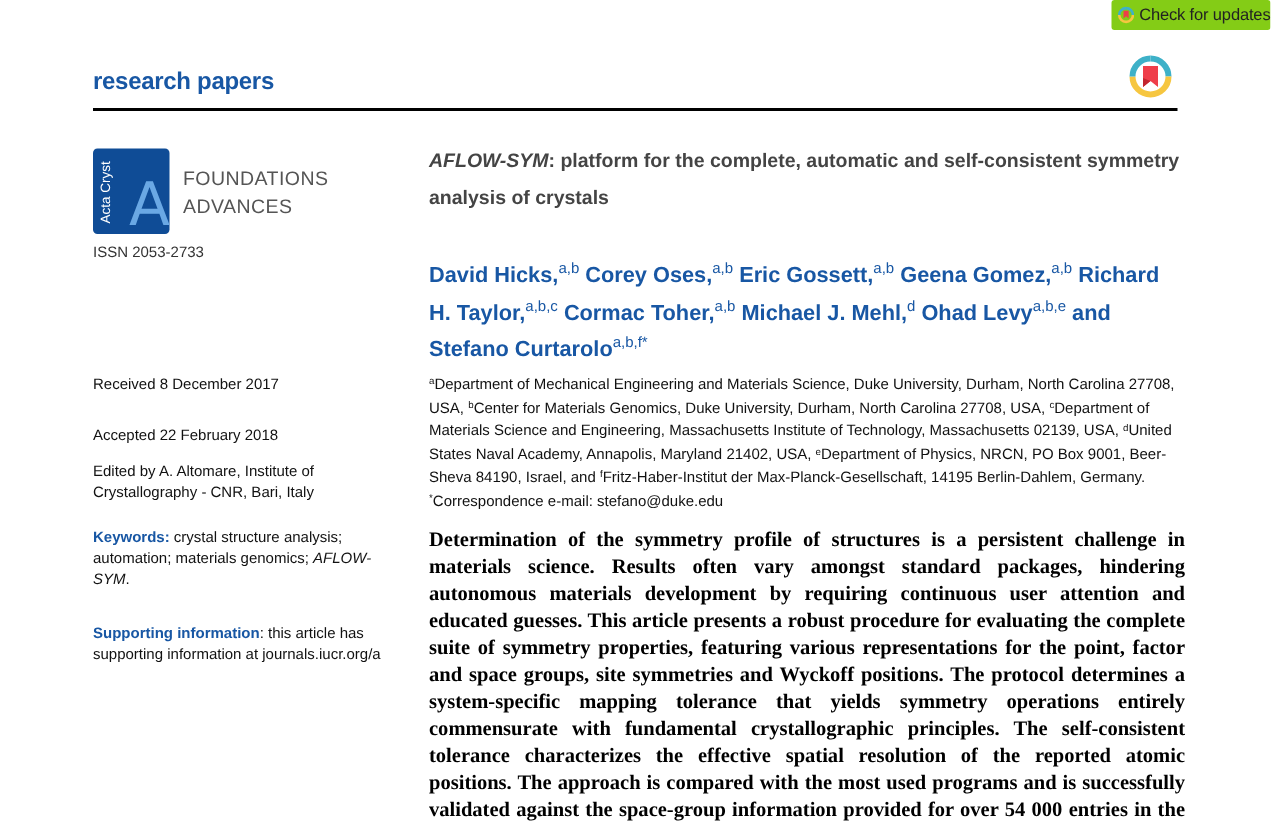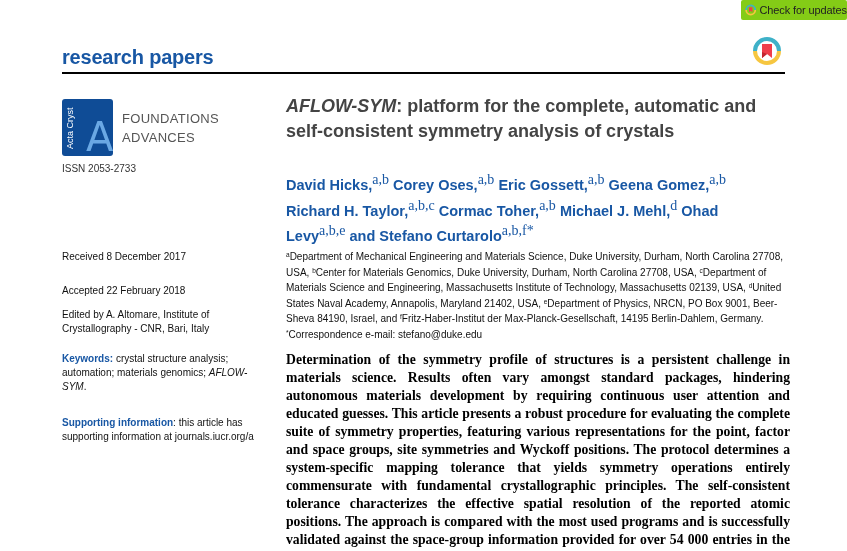--- a/index.html
+++ b/index.html
@@ -15,21 +15,21 @@
     .cfu {
       left: 741px; top: 0px; width: 106px; height: 20px;
       background: #84cc16; border-radius: 2px;
       display: flex; align-items: center;
     }
     .cfu .txt { font-size: 11px; color: #222; margin-left: 3px; white-space: nowrap; letter-spacing: -0.1px; }
     .cfu svg { margin-left: 4px; }
 
     
     .section-title {
-      left: 62px; top: 46px; font-size: 20px; font-weight: bold; color: #1857a4;
+      left: 62px; top: 46px; font-size: 16px; font-weight: bold; color: #1857a4;
       letter-spacing: -0.2px;
     }
     .header-rule { left: 62px; top: 72px; width: 723px; height: 2px; background: #000; }
     .crossmark { left: 752px; top: 36px; }
 
     
     .logo-box {
       left: 62px; top: 99px; width: 51px; height: 57px; background: #0f4c96;
       border-radius: 3px; overflow: hidden;
     }
@@ -39,29 +39,29 @@
     }
     .logo-box .bigA {
       position: absolute; left: 24px; top: 18px; color: #6aa8e4; font-size: 40px; line-height: 40px;
       font-family: "DejaVu Sans", sans-serif;
     }
     .logo-words { left: 122px; top: 109px; color: #555; font-size: 13px; line-height: 19px; letter-spacing: 0.3px; }
     .issn { left: 62px; top: 163px; font-size: 10px; color: #333; }
 
     
     .paper-title {
-      left: 286px; top: 94px; width: 510px; font-size: 18px; line-height: 25px; font-weight: bold; color: #444;
+      left: 286px; top: 94px; width: 510px; font-size: 13px; line-height: 25px; font-weight: bold; color: #444;
     }
     .paper-title i { font-style: italic; }
 
     
     .authors {
       left: 286px; top: 170px; width: 490px; font-size: 14.5px; line-height: 19.5px; color: #1857a4; font-weight: bold;
     }
-    .authors sup { font-size: 14px; font-weight: normal; vertical-align: 6px; font-family: Liberation Serif, serif; }
+    .authors sup { font-size: 10px; font-weight: normal; vertical-align: 6px; }
 
     
     .affil {
       left: 286px; top: 248px; width: 500px; font-size: 10px; line-height: 13.5px; color: #111;
     }
     .affil sup { font-size: 6.5px; vertical-align: 3px; }
 
     
     .side { left: 62px; font-size: 10px; line-height: 14px; color: #111; width: 212px; }
     .side .kw { color: #1857a4; font-weight: bold; }

